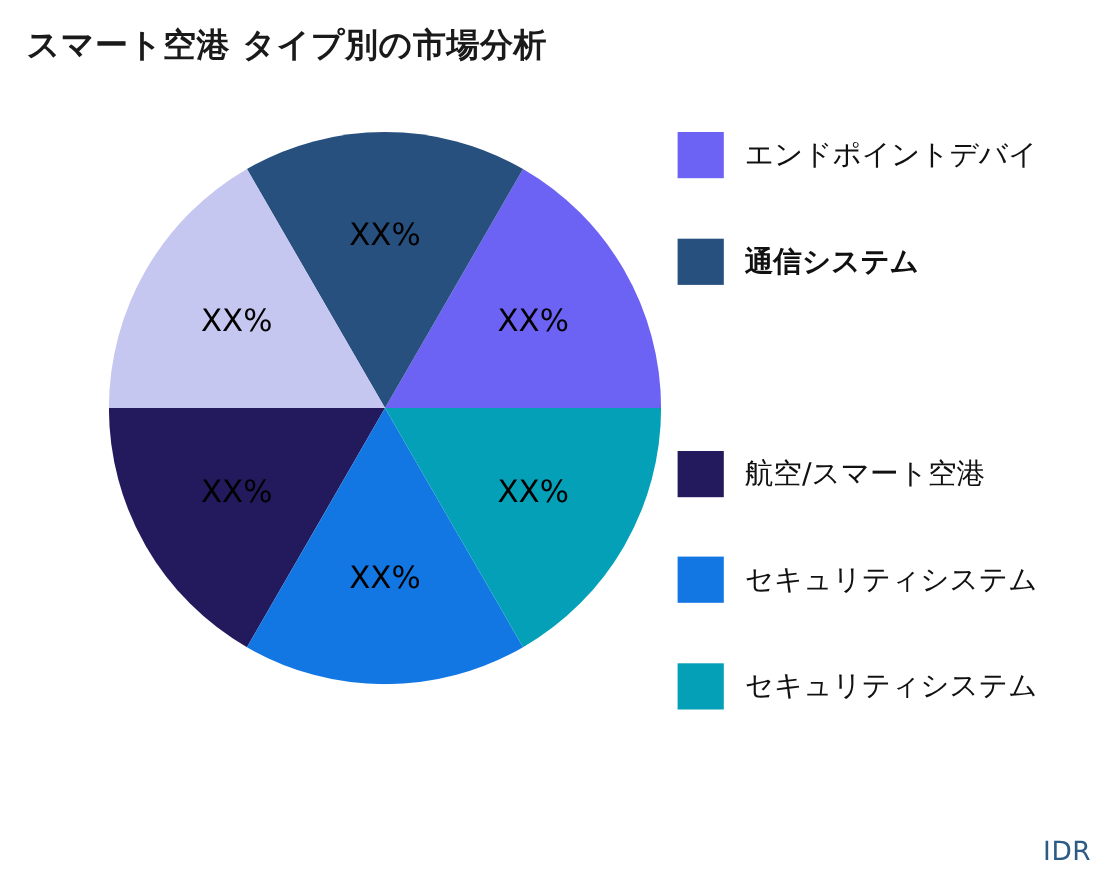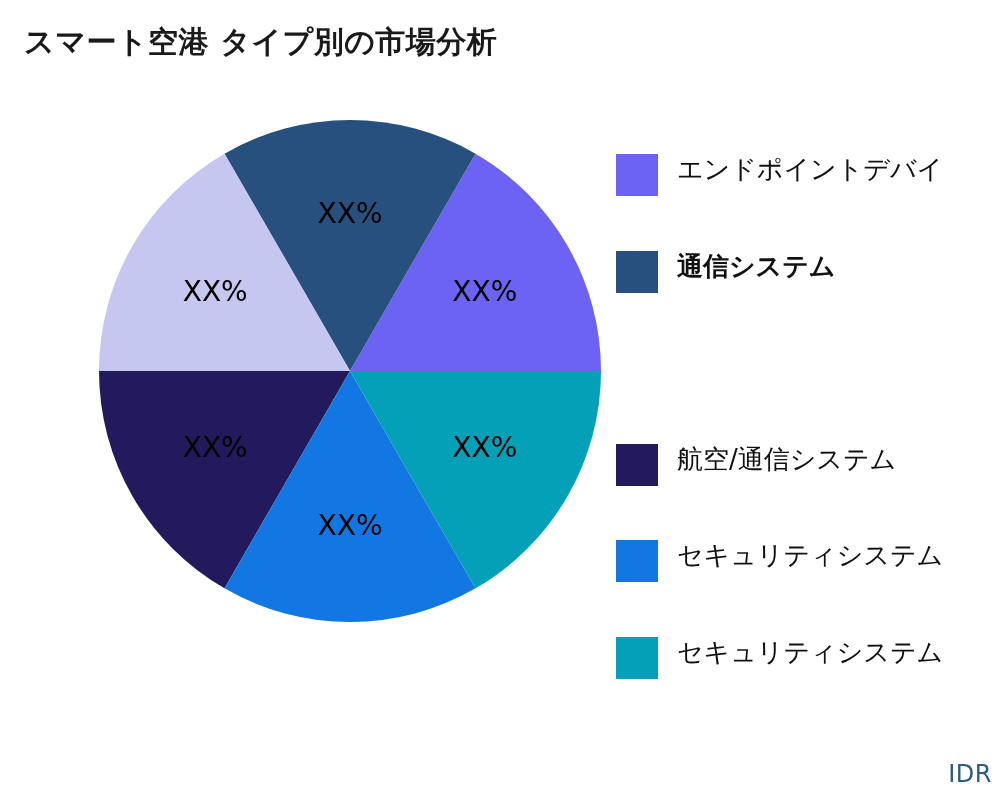--- a/index.html
+++ b/index.html
@@ -65,23 +65,22 @@
     left: 616px;
     top: 118px;
     width: 384px;
     height: 560px;
   }
   .legend-item {
     position: absolute;
     left: 0;
     height: 46px;
     display: flex;
-    align-items: flex-start;
+    align-items: center;
     white-space: nowrap;
-    margin-top: 36px;
   }
   .legend-swatch {
     width: 42px;
     height: 42px;
     flex: 0 0 42px;
     display: block;
   }
   .legend-label {
     margin-left: 19px;
     font-size: 26px;
@@ -135,21 +134,21 @@
       <div class="legend-item" style="top: 0px;">
         <span class="legend-swatch" style="background: rgb(108, 99, 245);"></span>
         <span class="legend-label">エンドポイントデバイ</span>
       </div>
       <div class="legend-item" style="top: 96.5px; font-weight: bold;">
         <span class="legend-swatch" style="background: rgb(39, 80, 127);"></span>
         <span class="legend-label">通信システム</span>
       </div>
       <div class="legend-item" style="top: 289.5px;">
         <span class="legend-swatch" style="background: rgb(35, 26, 94);"></span>
-        <span class="legend-label">航空/通信システム</span>
+        <span class="legend-label">航空/スマート空港</span>
       </div>
       <div class="legend-item" style="top: 386px;">
         <span class="legend-swatch" style="background: rgb(18, 119, 226);"></span>
         <span class="legend-label">セキュリティシステム</span>
       </div>
       <div class="legend-item" style="top: 482.5px;">
         <span class="legend-swatch" style="background: rgb(3, 160, 184);"></span>
         <span class="legend-label">セキュリティシステム</span>
       </div>
     </div>

